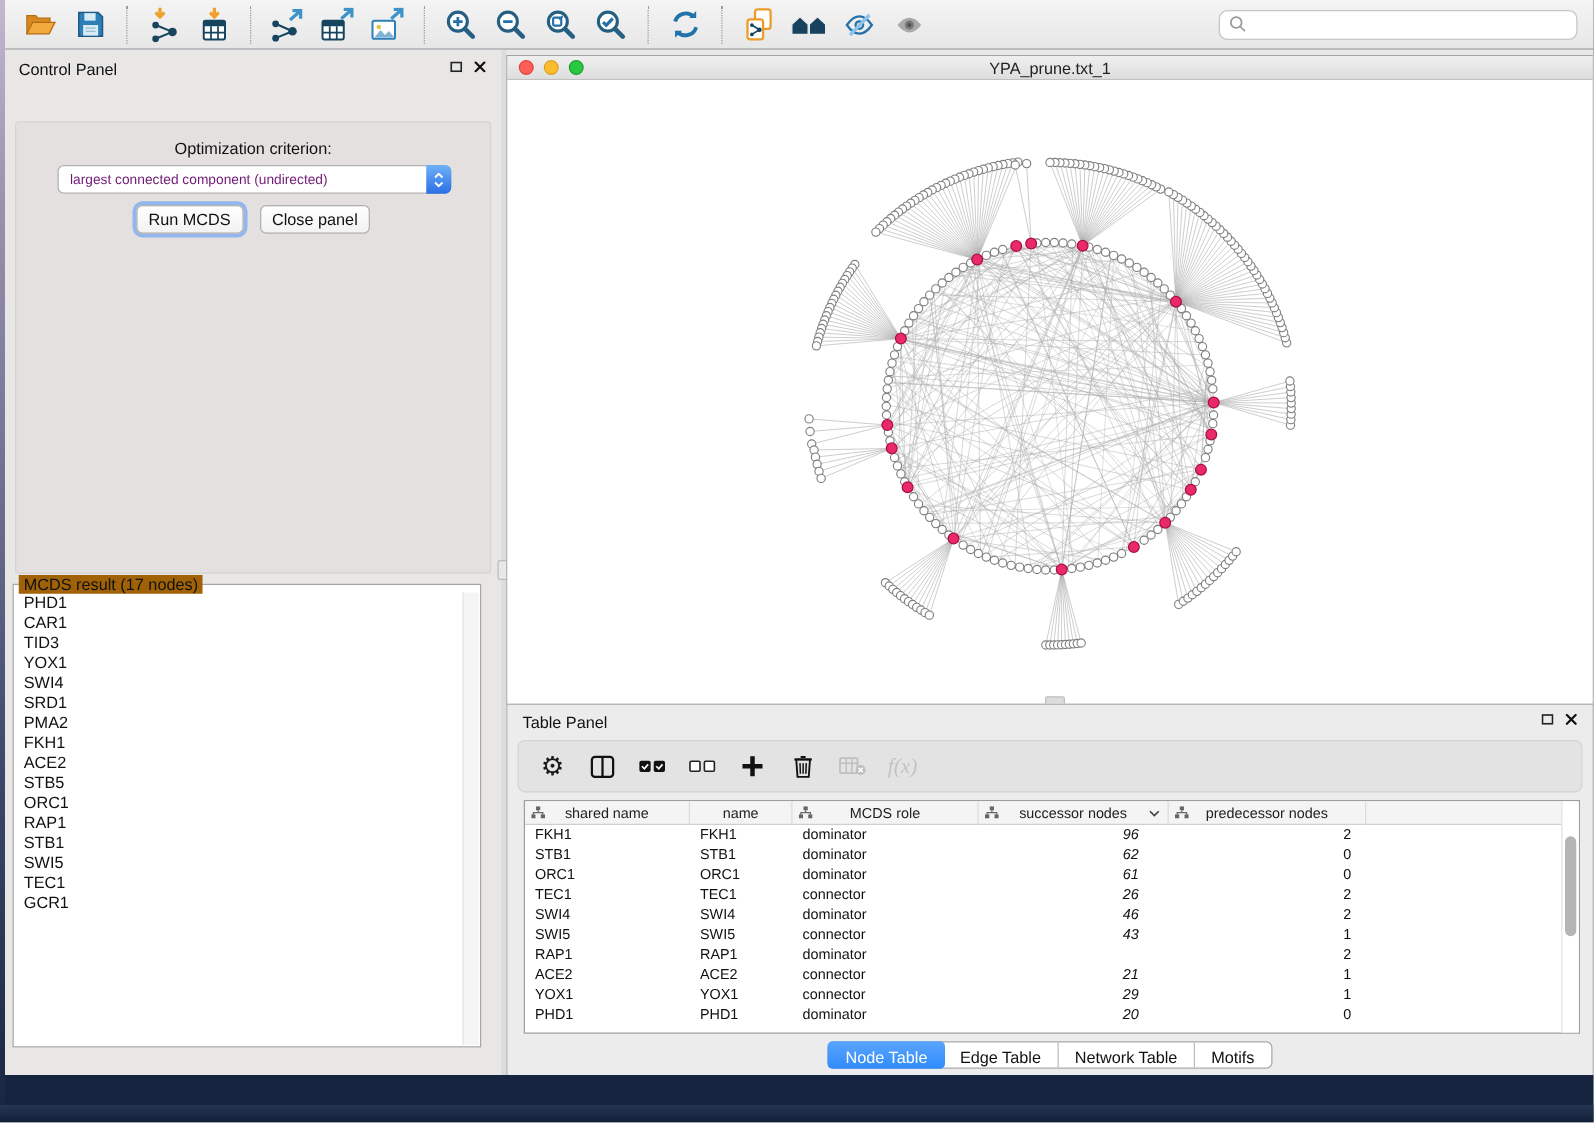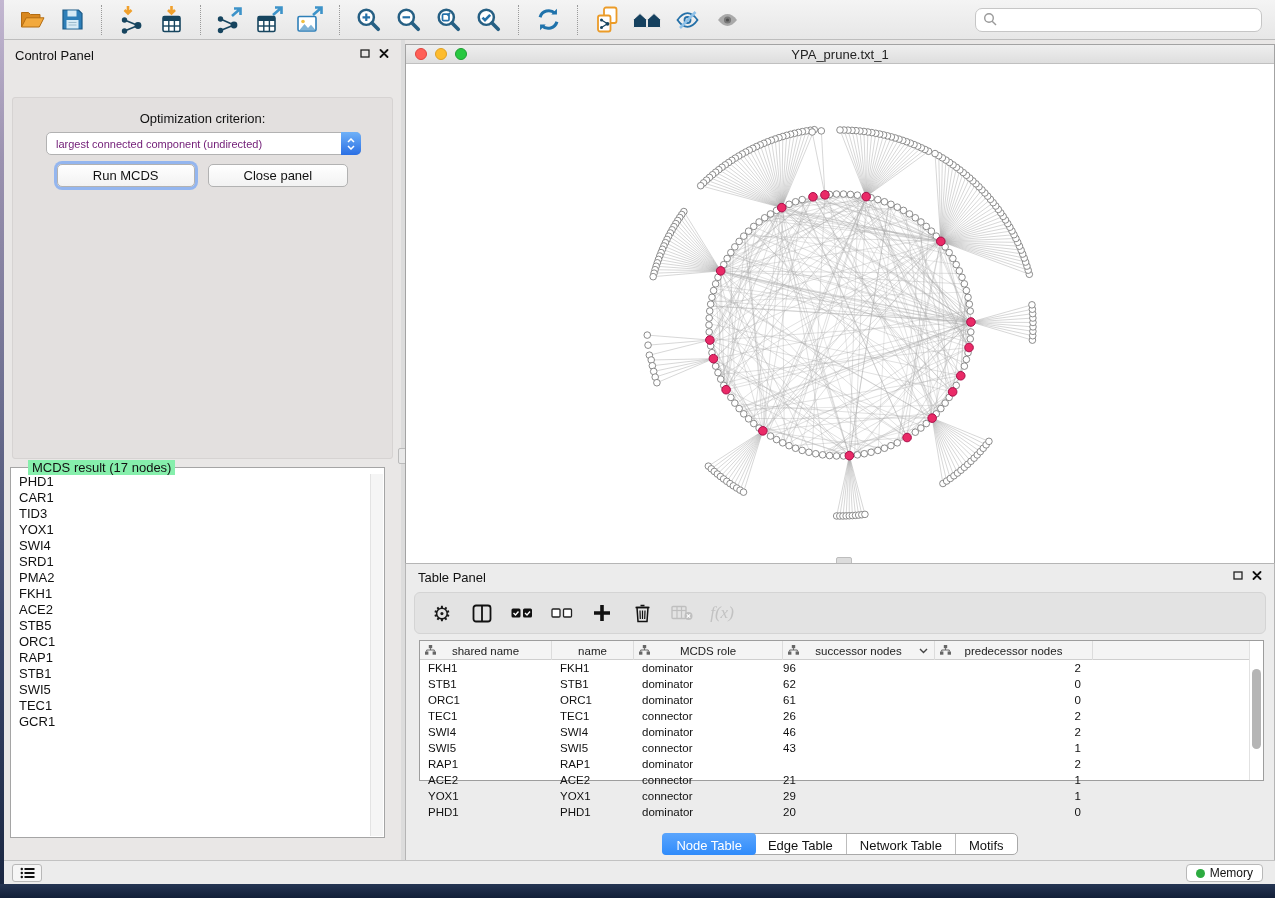--- a/index.html
+++ b/index.html
@@ -37,24 +37,24 @@
   .ctl-tabs-wrap { position:absolute; left:0; top:33px; width:100%; display:flex; justify-content:center; }
   .inset { position:absolute; left:8px; top:57px; width:381px; height:362px; background:#e3e0df; border:1px solid #d6d3d2; border-radius:3px; }
   .opt-label { position:absolute; left:0; top:13px; width:100%; text-align:center; font-size:13px; color:#111; }
   .dropdown { position:absolute; left:33px; top:34px; width:315px; height:23px; background:#fff;
     border:1px solid #b2b2b2; border-radius:5px; display:flex; align-items:center; }
   .dropdown-text { flex:1; font-size:11px; color:#701a75; padding-left:9px; white-space:nowrap; overflow:hidden; }
   .dropdown-step { width:20px; height:23px; margin:-1px -1px -1px 0; border-radius:0 5px 5px 0;
     background:linear-gradient(180deg,#6fb1f8,#2a6fe4); display:flex; flex-direction:column; align-items:center; justify-content:center; gap:2px; }
   .btn-row { position:absolute; left:0; top:66px; width:100%; display:flex; justify-content:center; gap:13px; }
   .mac-btn { height:23px; background:linear-gradient(180deg,#ffffff,#f2f2f2); border:1px solid #b2b2b2;
-    border-radius:5px; font-size:13px; color:#111; padding:0 35px; display:flex; align-items:center; }
+    border-radius:5px; font-size:13px; color:#111; padding:0 9px; display:flex; align-items:center; }
   .mac-btn.focused { box-shadow:0 0 0 3px rgba(106,160,248,0.65); }
   .result-box { position:absolute; left:6px; top:427px; width:375px; height:371px; border:1px solid #a5a5a5; background:#fff; }
-  .result-legend { position:absolute; left:17px; top:-8px; background:#86efac; padding:0 4px; font-size:13px; color:#111; }
+  .result-legend { position:absolute; left:4px; top:-8px; background:#a16207; padding:0 4px; font-size:13px; color:#111; }
   .result-list { position:absolute; left:1px; top:6px; right:14px; bottom:1px; overflow:hidden; }
   .list-item { height:16px; line-height:16px; font-size:13px; color:#111; padding-left:7px; }
   .result-scroll { position:absolute; right:1px; top:6px; bottom:1px; width:13px; background:#f5f5f5; border-left:1px solid #e3e3e3; }
 
   .v-splitter { position:absolute; left:401px; top:40px; width:4px; height:820px; background:#dcdcdc; }
   .v-grab { position:absolute; left:-3px; top:408px; width:10px; height:16px; background:#e8e8e8; border:1px solid #bbb; border-radius:2px; }
 
   
   .net-win { position:absolute; left:405px; top:44px; width:870px; height:519px; border:1px solid #a3a3a3; background:#fff; }
   .net-titlebar { position:absolute; left:0; top:0; width:100%; height:19px;
@@ -66,30 +66,30 @@
   .h-grab { position:absolute; left:430px; bottom:-4px; width:16px; height:9px; background:#dcdcdc; border:1px solid #bdbdbd; border-radius:2px; }
 
   
   .table-panel { position:absolute; left:405px; top:563px; width:870px; height:297px; background:#ececec; border:1px solid #b5b5b5; border-bottom:none; }
   .tp-title { position:absolute; left:12px; top:6px; font-size:13px; color:#111; }
   .tp-toolbar { position:absolute; left:8px; top:28px; width:852px; height:42px; background:#e3e3e3; border:1px solid #d4d4d4; border-radius:6px;
      display:flex; align-items:center; padding-left:14px; gap:14px; }
   .tt-ico { width:26px; height:26px; display:flex; align-items:center; justify-content:center; }
   .gear-glyph { font-size:21px; color:#1a1a1a; line-height:1; }
   .fx-label { font-family:"Liberation Serif", serif; font-style:italic; font-size:17px; color:#c2c2c2; }
-  .table-box { position:absolute; left:13px; top:76px; width:845px; height:141px; background:#fff; border:1px solid #9d9d9d; }
+  .table-box { position:absolute; left:13px; top:76px; width:845px; height:187px; background:#fff; border:1px solid #9d9d9d; }
   .thead { position:absolute; left:0; top:0; width:830px; height:19px; background:#f4f4f4; border-bottom:1px solid #cfcfcf; display:flex; }
   .th { position:relative; height:19px; border-right:1px solid #dcdcdc; display:flex; align-items:center; justify-content:center; font-size:11.5px; color:#222; }
   .th-ico { position:absolute; left:5px; top:4px; }
   .th-chev { position:absolute; right:6px; top:7px; }
   .tbody { position:absolute; left:0; top:19px; width:830px; }
   .tr { display:flex; height:16px; }
   .td { font-size:11.5px; color:#111; line-height:16px; white-space:nowrap; overflow:hidden; }
   .td.c0 { padding-left:8px; } .td.c1 { padding-left:8px; } .td.c2 { padding-left:8px; }
-  .td.c3 { text-align:left; padding-right:24px; } .td.c4 { text-align:right; padding-right:12px; }
+  .td.c3 { text-align:right; padding-right:24px;font-style:italic; } .td.c4 { text-align:right; padding-right:12px; }
   .tb-scroll { position:absolute; right:0; top:0; bottom:0; width:14px; background:#fff; border-left:1px solid #e2e2e2; }
   .tb-thumb { position:absolute; left:2px; top:28px; width:9px; height:80px; background:#b5b5b5; border-radius:5px; }
   .tp-tabs-wrap { position:absolute; left:0; top:269px; width:100%; display:flex; justify-content:center; }
 
   
   .status-bar { position:absolute; left:4px; top:860px; width:1271px; height:24px; background:#ececec; border-top:1px solid #c2c2c2; }
   .sb-left-btn { position:absolute; left:8px; top:3px; width:30px; height:18px; background:#f6f6f6; border:1px solid #b8b8b8; border-radius:3px;
       display:flex; align-items:center; justify-content:center; }
   .memory-btn { position:absolute; right:12px; top:3px; height:18px; background:#fff; border:1px solid #b8b8b8; border-radius:4px;
       display:flex; align-items:center; gap:5px; padding:0 9px; font-size:12px; color:#111; }
@@ -1242,29 +1242,13 @@
     <div class="tp-tabs-wrap">
       <div class="seg" id="table-tabs">
           <div class="seg-item active">Node Table</div>
           <div class="seg-item">Edge Table</div>
           <div class="seg-item">Network Table</div>
           <div class="seg-item">Motifs</div>
         </div>
     </div>
   </div>
 
-  <div class="status-bar">
-    <div class="sb-left-btn">
-      <svg width="15" height="12" viewBox="0 0 15 12">
-        <circle cx="1.8" cy="2" r="1.2" fill="#111"></circle>
-          <rect x="4.5" y="1" width="10" height="2" fill="#111"></rect>
-        <circle cx="1.8" cy="6" r="1.2" fill="#111"></circle>
-          <rect x="4.5" y="5" width="10" height="2" fill="#111"></rect>
-        <circle cx="1.8" cy="10" r="1.2" fill="#111"></circle>
-          <rect x="4.5" y="9" width="10" height="2" fill="#111"></rect>
-      </svg>
-    </div>
-    <div class="memory-btn">
-      <span class="mem-dot"></span>
-      <span>Memory</span>
-    </div>
-  </div>
 </div>
 
 </body></html>

